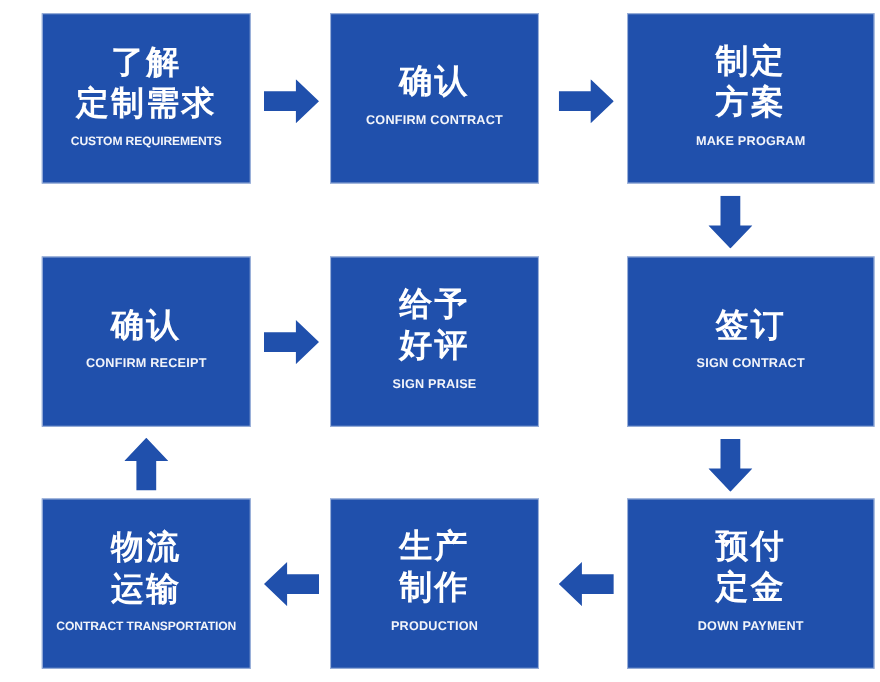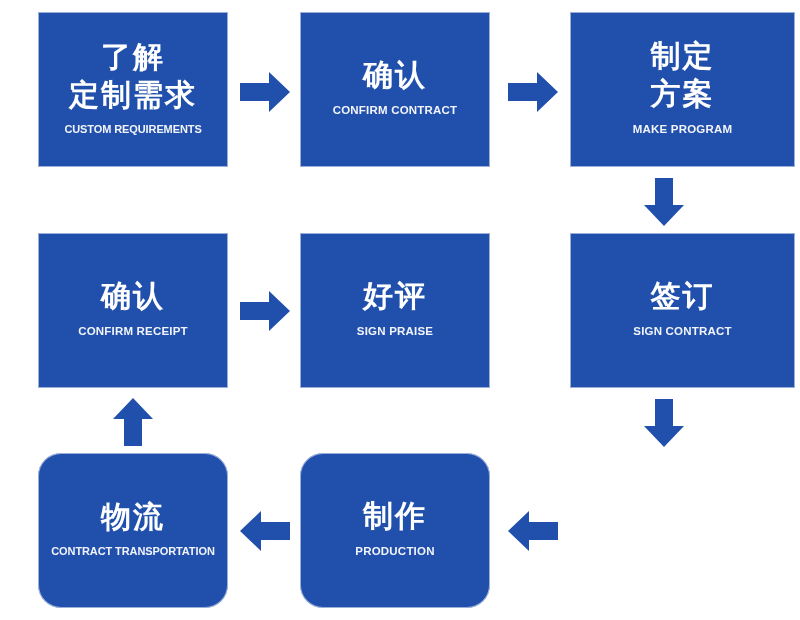--- a/index.html
+++ b/index.html
@@ -55,21 +55,21 @@
     color: #f2f4fa;
   }
   .node .en.tight { letter-spacing: -0.1px; font-size: 11px; }
 
   
   .col1 { left: 38px;  width: 190px; }
   .col2 { left: 300px; width: 190px; }
   .col3 { left: 570px; width: 225px; }
   .row1 { top: 12px;  height: 155px; }
   .row2 { top: 233px; height: 155px; }
-  .row3 { top: 453px; height: 155px; border-radius: 23px; }
+  .row3 { top: 453px; height: 155px; }
 
   
   .arrow {
     position: absolute;
     display: block;
   }
   .arrow svg { display: block; }
   .arrow .shaft, .arrow .head { fill: #2050ac; }
 </style>
 </head>
@@ -117,20 +117,21 @@
     <div class="en">CONFIRM RECEIPT</div>
   </div>
 
   <div class="arrow" style="left:240px; top:291px;">
     <svg width="50" height="40" viewBox="0 0 50 40" aria-hidden="true">
       <path class="head" d="M0 11 H29 V0 L50 20 L29 40 V29 H0 Z"></path>
     </svg>
   </div>
 
   <div class="node col2 row2">
+    <div class="cn">给予</div>
     <div class="cn">好评</div>
     <div class="en">SIGN PRAISE</div>
   </div>
 
   <div class="node col3 row2">
     <div class="cn">签订</div>
     <div class="en">SIGN CONTRACT</div>
   </div>
 
   <div class="arrow" style="left:644px; top:399px;">
@@ -140,34 +141,41 @@
   </div>
 
   <div class="arrow" style="left:113px; top:398px;">
     <svg width="40" height="48" viewBox="0 0 40 48" aria-hidden="true">
       <path class="head" d="M20 0 L40 21 H29 V48 H11 V21 H0 Z"></path>
     </svg>
   </div>
 
   <div class="node col1 row3">
     <div class="cn">物流</div>
+    <div class="cn">运输</div>
     <div class="en tight">CONTRACT TRANSPORTATION</div>
   </div>
 
   <div class="arrow" style="left:240px; top:511px;">
     <svg width="50" height="40" viewBox="0 0 50 40" aria-hidden="true">
       <path class="head" d="M50 11 H21 V0 L0 20 L21 40 V29 H50 Z"></path>
     </svg>
   </div>
 
   <div class="node col2 row3">
+    <div class="cn">生产</div>
     <div class="cn">制作</div>
     <div class="en">PRODUCTION</div>
   </div>
 
   <div class="arrow" style="left:508px; top:511px;">
     <svg width="50" height="40" viewBox="0 0 50 40" aria-hidden="true">
       <path class="head" d="M50 11 H21 V0 L0 20 L21 40 V29 H50 Z"></path>
     </svg>
   </div>
 
+  <div class="node col3 row3">
+    <div class="cn">预付</div>
+    <div class="cn">定金</div>
+    <div class="en">DOWN PAYMENT</div>
+  </div>
 
 </div>
 
 </body></html>

